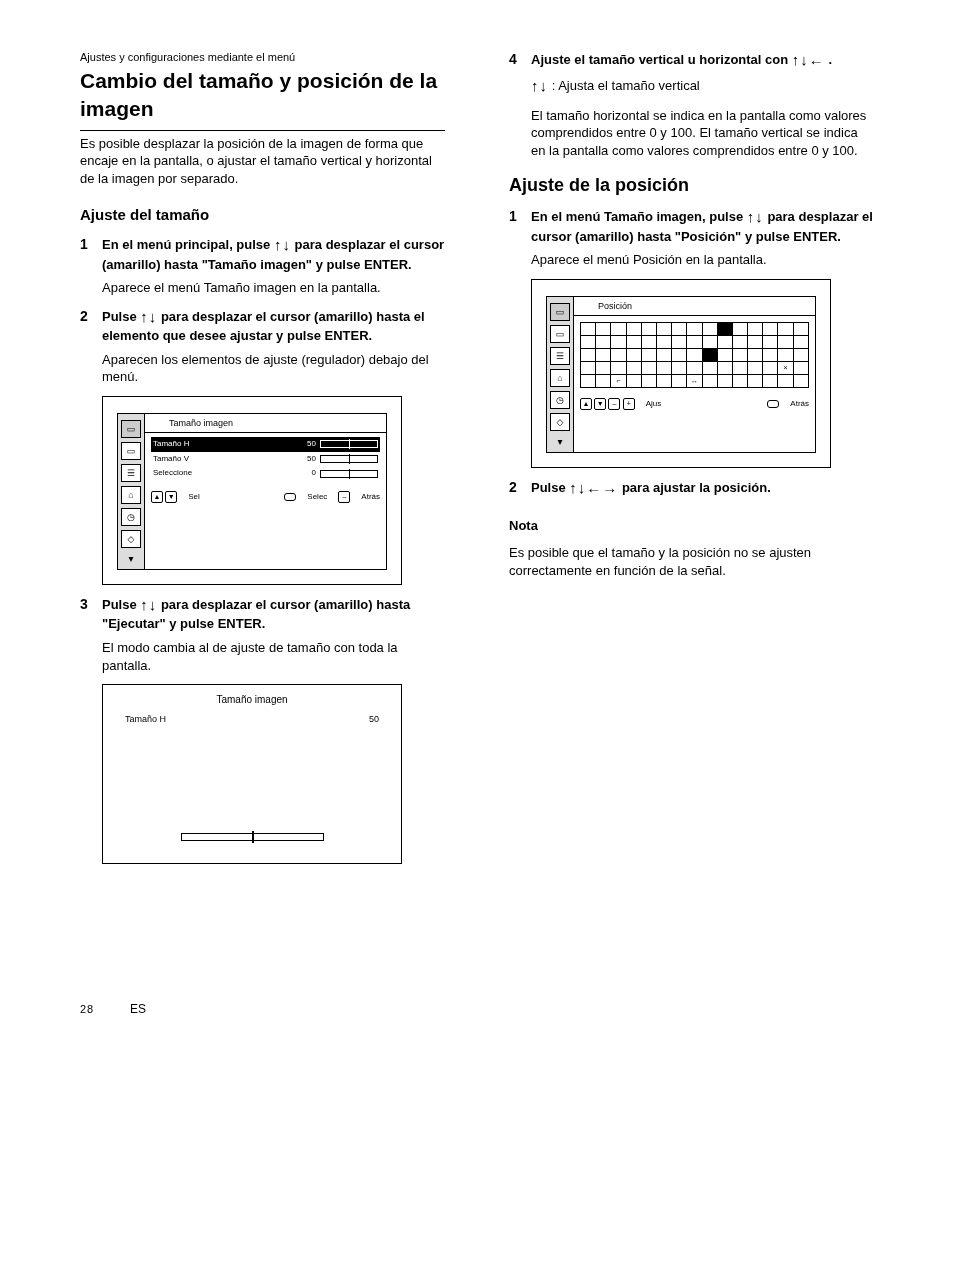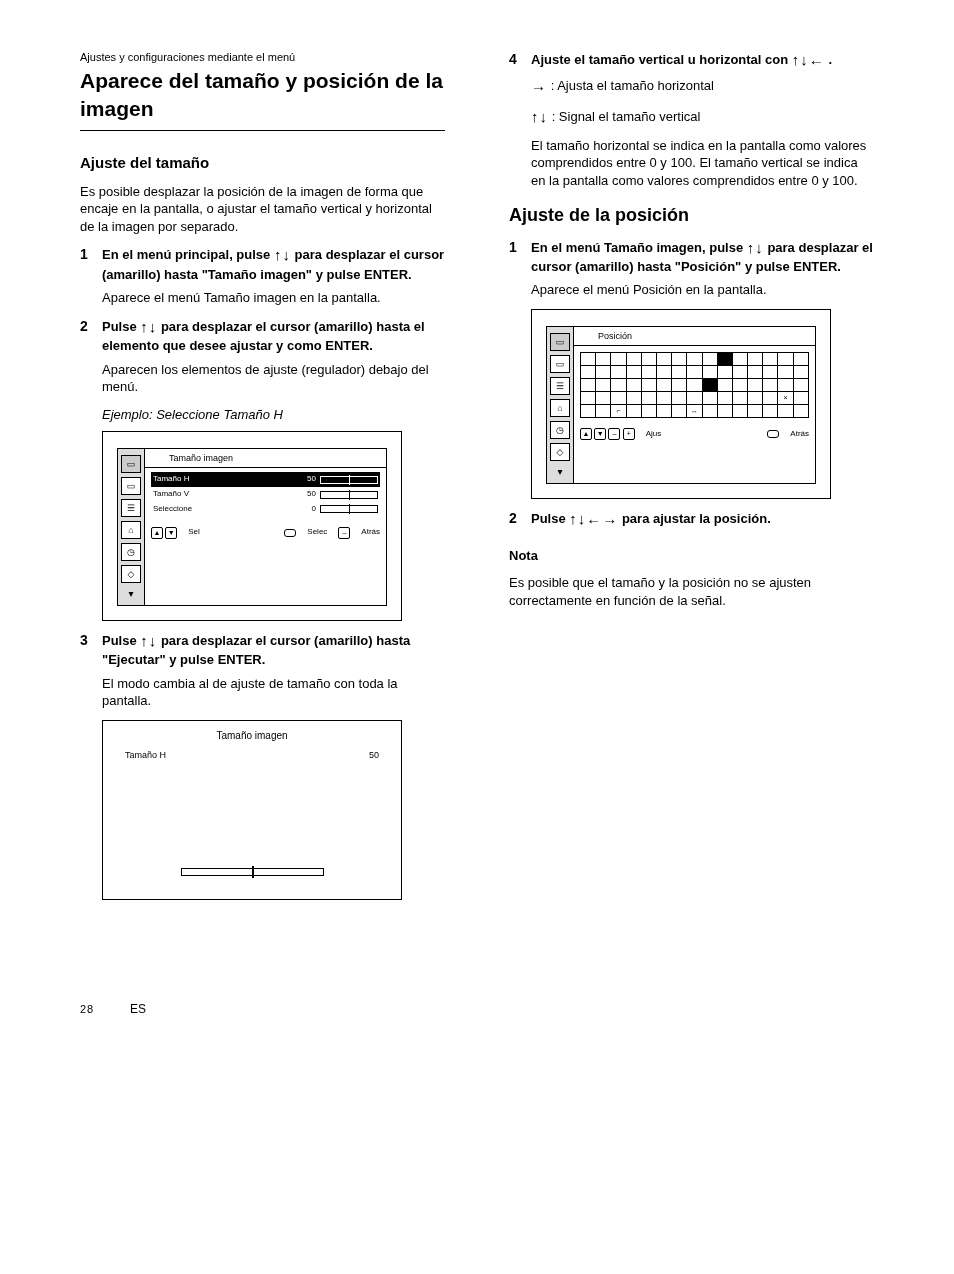--- a/index.html
+++ b/index.html
@@ -224,49 +224,48 @@
 <body>
 
 <div class="page">
 
   <div class="two-col">
 
     <div class="col">
 
       <p class="region-label">Ajustes y configuraciones mediante el menú</p>
 
-      <h1 class="doc-title">Aparece del tamaño y posición de la imagen</h1>
+      <h1 class="doc-title">Cambio del tamaño y posición de la imagen</h1>
+
+      <p>Es posible desplazar la posición de la imagen de forma que encaje en la pantalla, o ajustar el tamaño vertical y horizontal de la imagen por separado.</p>
 
       <p style="font-weight:700;font-size:15px;margin-top:18px;">Ajuste del tamaño</p>
-
-      <p>Es posible desplazar la posición de la imagen de forma que encaje en la pantalla, o ajustar el tamaño vertical y horizontal de la imagen por separado.</p>
 
       
       <div class="step">
         <div class="step-num">1</div>
         <div class="step-body">
           <span class="lead">En el menú principal, pulse </span>
           <span class="arrows">↑↓</span>
           <span class="lead"> para desplazar el cursor (amarillo) hasta "Tamaño imagen" y pulse ENTER.</span>
         </div>
       </div>
       <p class="sub">Aparece el menú Tamaño imagen en la pantalla.</p>
 
       
       <div class="step">
         <div class="step-num">2</div>
         <div class="step-body">
           <span class="lead">Pulse </span>
           <span class="arrows">↑↓</span>
-          <span class="lead"> para desplazar el cursor (amarillo) hasta el elemento que desee ajustar y como ENTER.</span>
+          <span class="lead"> para desplazar el cursor (amarillo) hasta el elemento que desee ajustar y pulse ENTER.</span>
         </div>
       </div>
       <p class="sub">Aparecen los elementos de ajuste (regulador) debajo del menú.</p>
 
-      <p class="example-label">Ejemplo: Seleccione Tamaño H</p>
 
       
       <div class="osd">
         <div class="osd-inner">
           <div class="osd-side">
             <div class="ic selected">▭</div>
             <div class="ic">▭</div>
             <div class="ic">☰</div>
             <div class="ic">⌂</div>
             <div class="ic">◷</div>
@@ -343,26 +342,22 @@
 
       <div class="step" style="margin-top:0;">
         <div class="step-num">4</div>
         <div class="step-body">
           <span class="lead">Ajuste el tamaño vertical u horizontal con </span>
           <span class="arrows">↑↓←</span>
           <span class="lead">.</span>
         </div>
       </div>
       <p class="sub">
-        <span class="arrows">→</span>
-        <span>: Ajusta el tamaño horizontal</span>
-      </p>
-      <p class="sub">
         <span class="arrows">↑↓</span>
-        <span>: Signal el tamaño vertical</span>
+        <span>: Ajusta el tamaño vertical</span>
       </p>
       <p class="sub">El tamaño horizontal se indica en la pantalla como valores comprendidos entre 0 y 100. El tamaño vertical se indica en la pantalla como valores comprendidos entre 0 y 100.</p>
 
       <p style="font-weight:700;font-size:18px;margin-top:14px;">Ajuste de la posición</p>
 
       <div class="step">
         <div class="step-num">1</div>
         <div class="step-body">
           <span class="lead">En el menú Tamaño imagen, pulse </span>
           <span class="arrows">↑↓</span>

